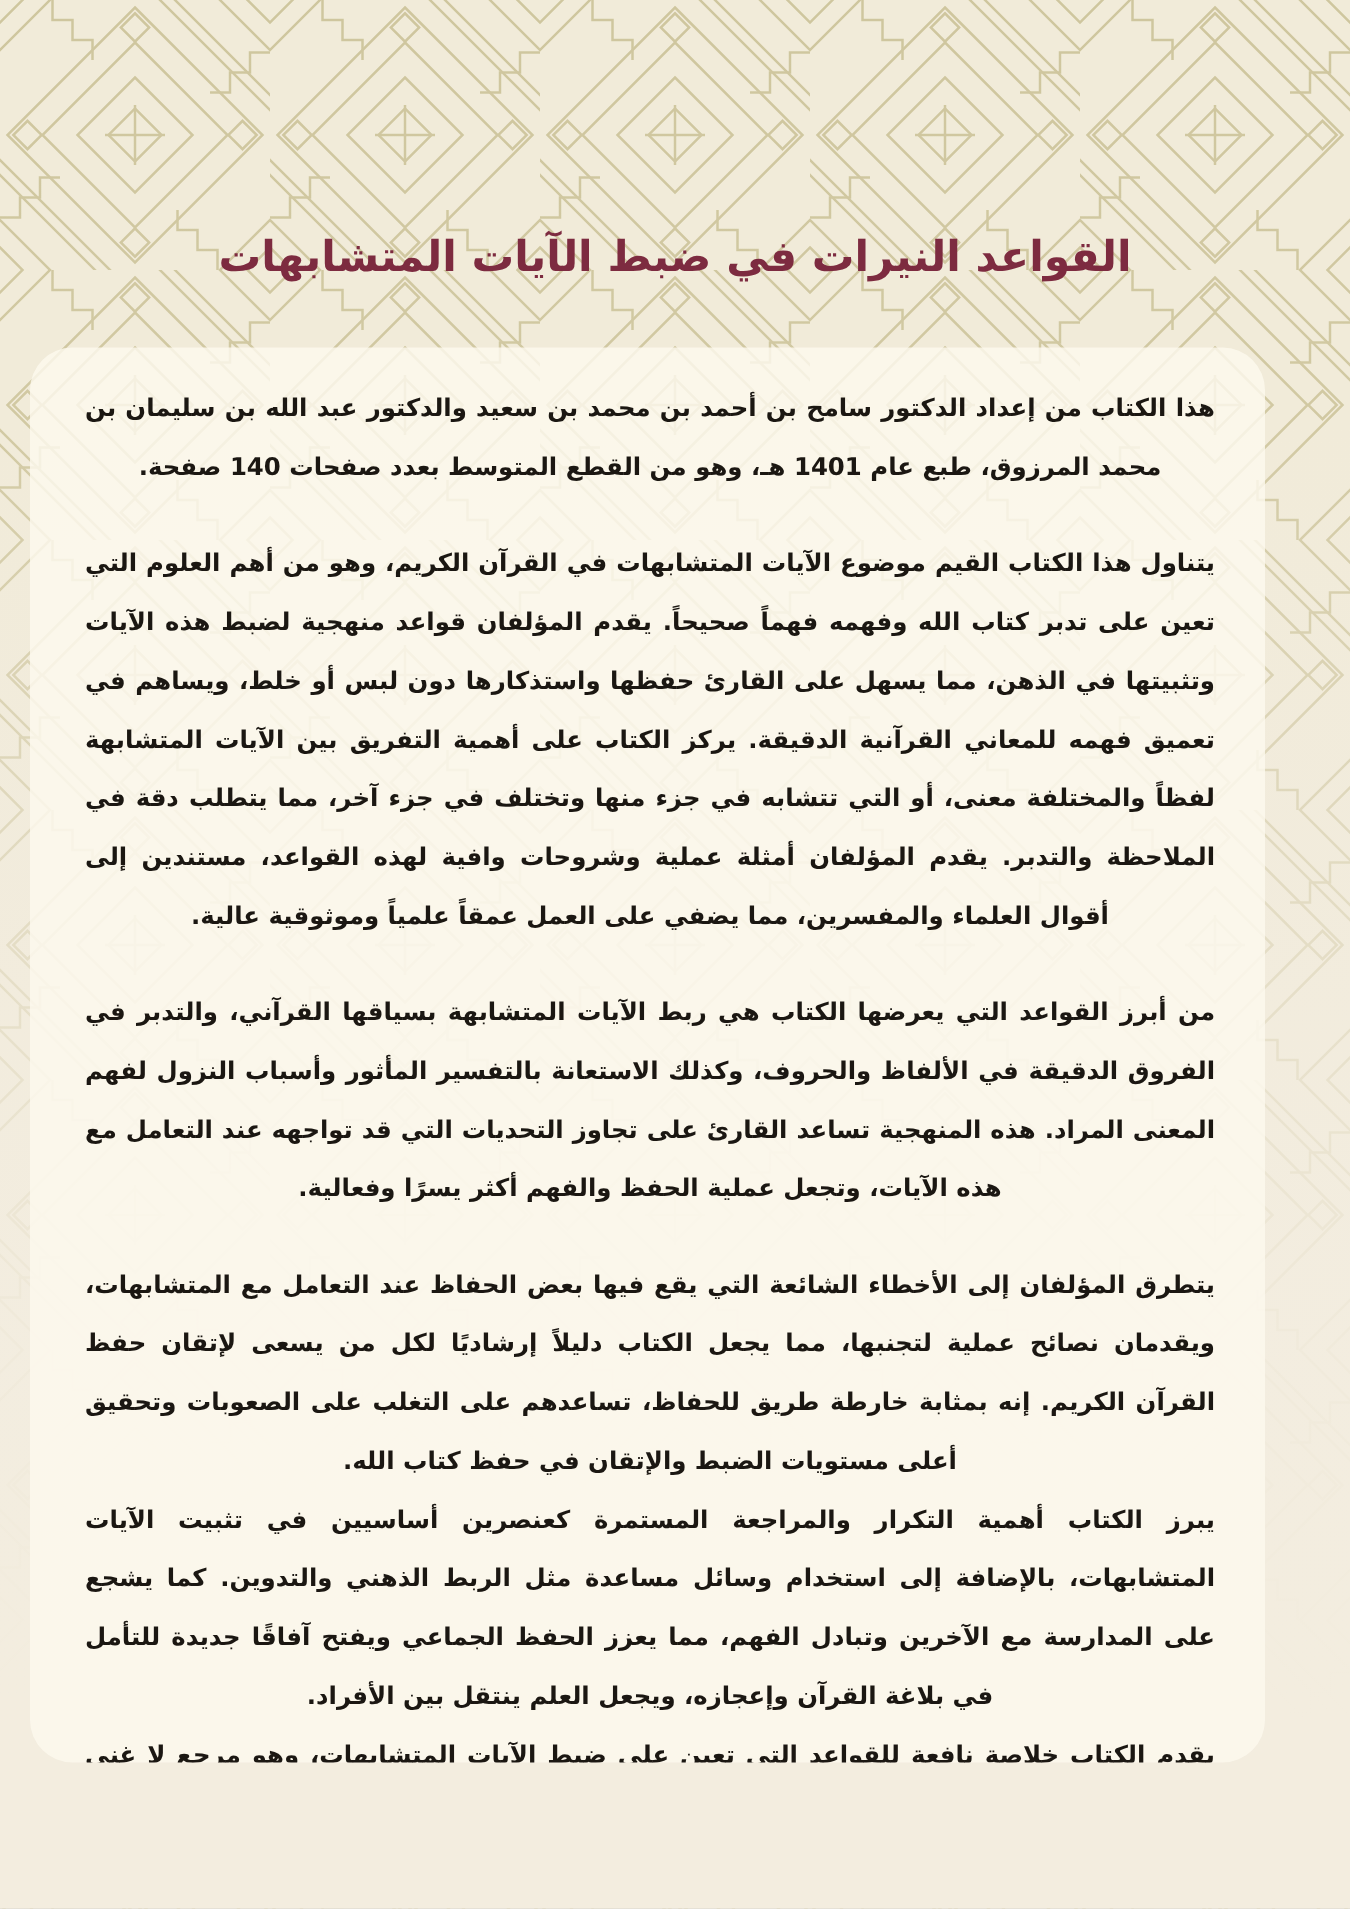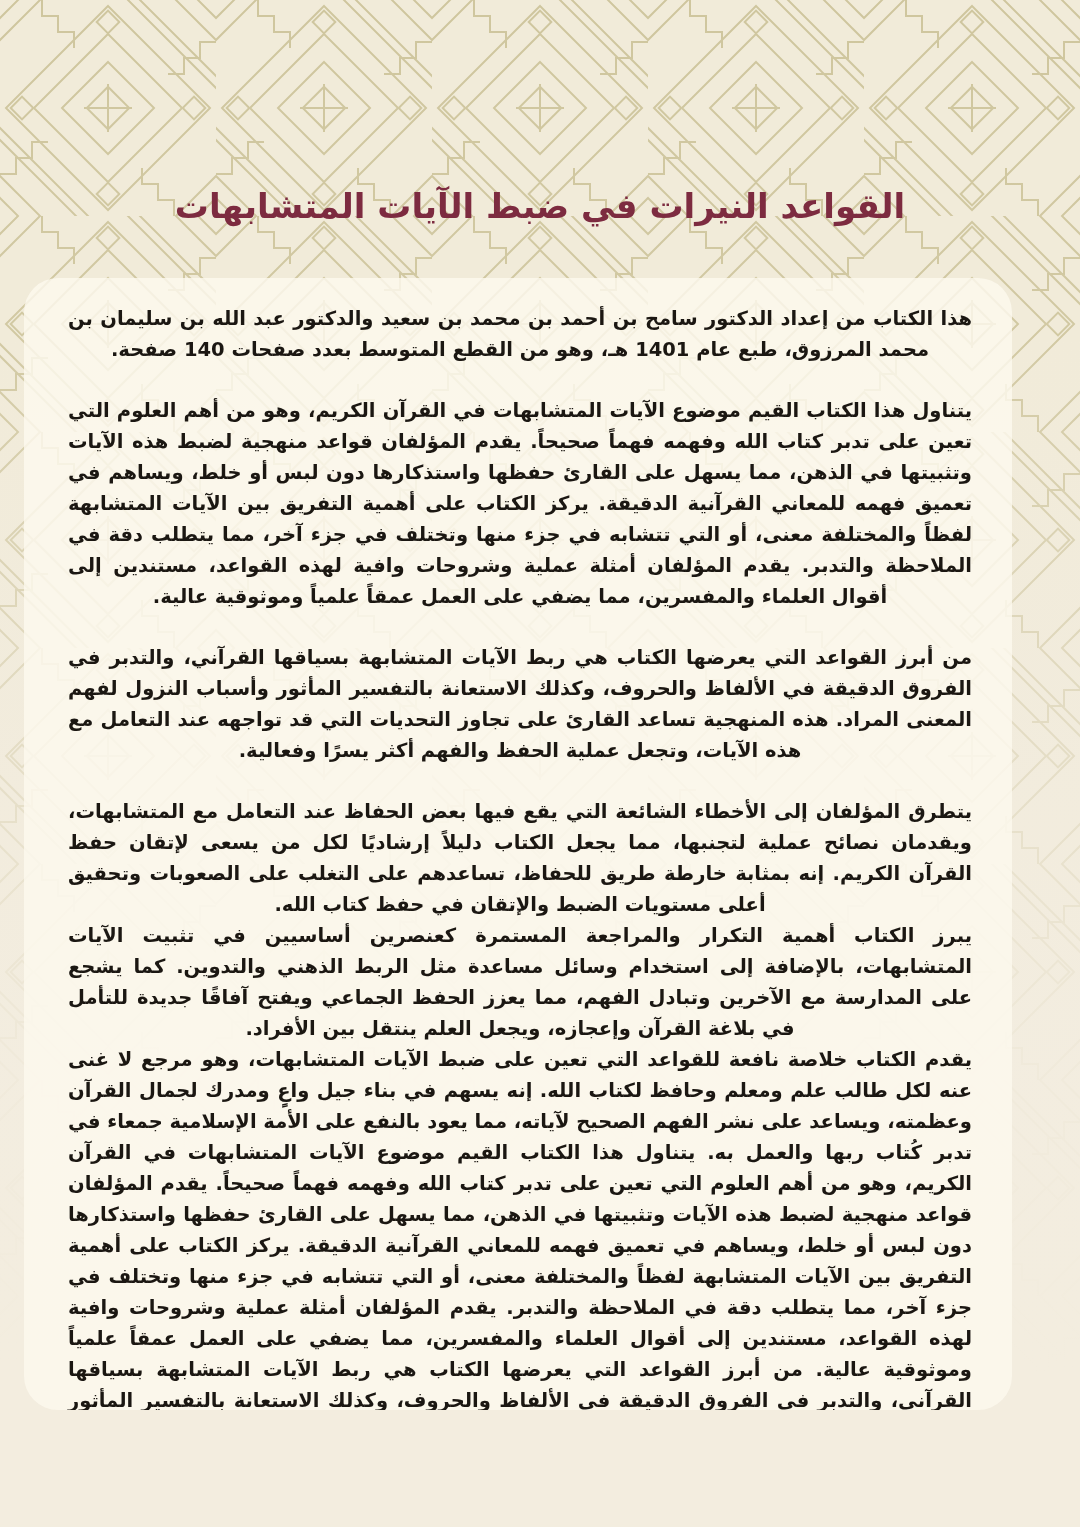--- a/index.html
+++ b/index.html
@@ -51,21 +51,21 @@
     background: rgba(252,249,238,0.82);
     border-radius: 34px;
     padding: 25px 40px 28px 44px;
     overflow: hidden;
   }
   .para {
     direction: rtl;
     unicode-bidi: embed;
     margin: 0;
     font-size: 19.5px;
-    line-height: 31px;
+    line-height: 47px;
     font-weight: bold;
     color: #1b1712;
     text-align: justify;
     text-align-last: center;
   }
   .para.spaced { margin-bottom: 30px; }
 </style>
 </head>
 <body>
 

